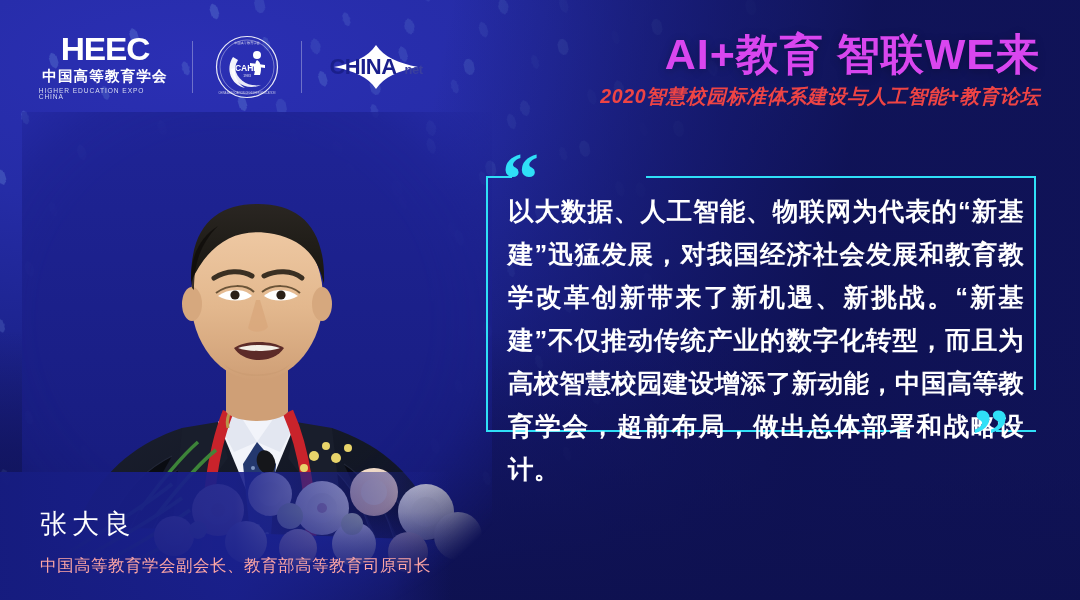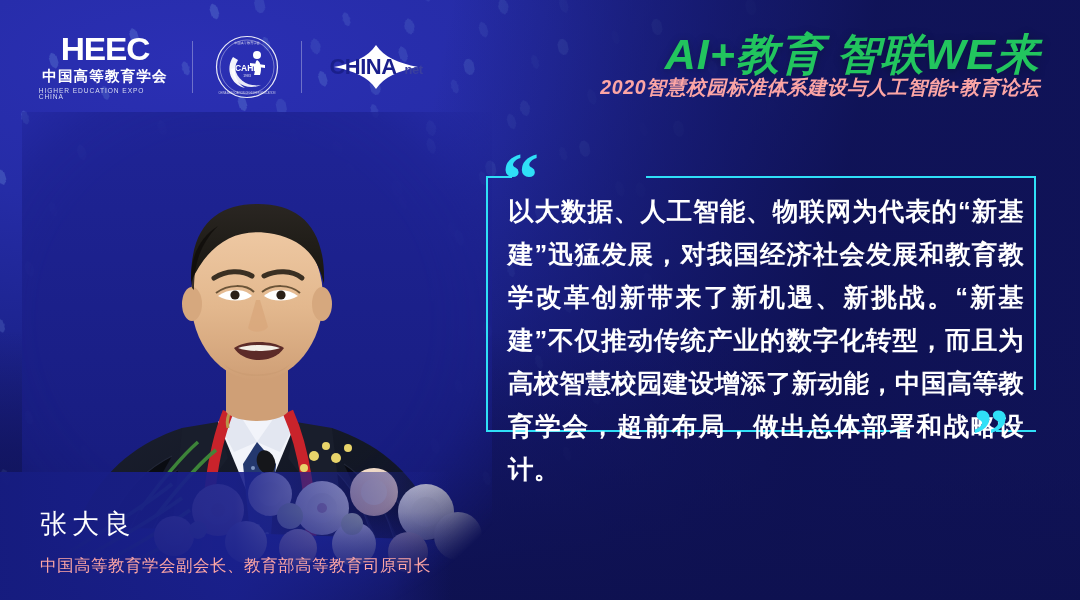--- a/index.html
+++ b/index.html
@@ -67,27 +67,27 @@
   .cahe{position:relative;width:64px;height:64px;}
   .cahe svg{display:block;}
   .logo-sunm{position:relative;width:104px;height:48px;display:flex;align-items:center;justify-content:center;}
   .sunm-star{position:absolute;inset:0;}
   .sunm-text{position:relative;font-weight:bold;font-size:22px;color:#1a1f8c;letter-spacing:-.5px;line-height:1;}
   .sunm-text .net{font-size:13px;color:#3a3f9e;font-weight:bold;padding-left:8px;}
 
   
   .title-wrap{position:absolute;right:40px;top:32px;text-align:right;}
   .title-main{
-    font-size:43px;font-weight:bold;font-style:italic;color:#22c55e;
+    font-size:43px;font-weight:bold;color:#d946ef;
     letter-spacing:1px;line-height:1.05;white-space:nowrap;
     text-shadow:0 2px 10px rgba(0,0,0,.28);
   }
   .title-sub{
-    font-size:19.5px;font-weight:bold;font-style:italic;
-    color:#fca5a5;letter-spacing:.6px;white-space:nowrap;line-height:1.1;
+    margin-top:9px;font-size:19.5px;font-weight:bold;font-style:italic;
+    color:#ef4444;letter-spacing:.6px;white-space:nowrap;line-height:1.1;
   }
 
   
   .photo{
     position:absolute;left:22px;top:112px;width:470px;height:488px;
     -webkit-mask-image:radial-gradient(78% 72% at 45% 42%, #000 52%, rgba(0,0,0,.85) 68%, rgba(0,0,0,0) 92%);
     mask-image:radial-gradient(78% 72% at 45% 42%, #000 52%, rgba(0,0,0,.85) 68%, rgba(0,0,0,0) 92%);
   }
   .photo svg{display:block;}
 

